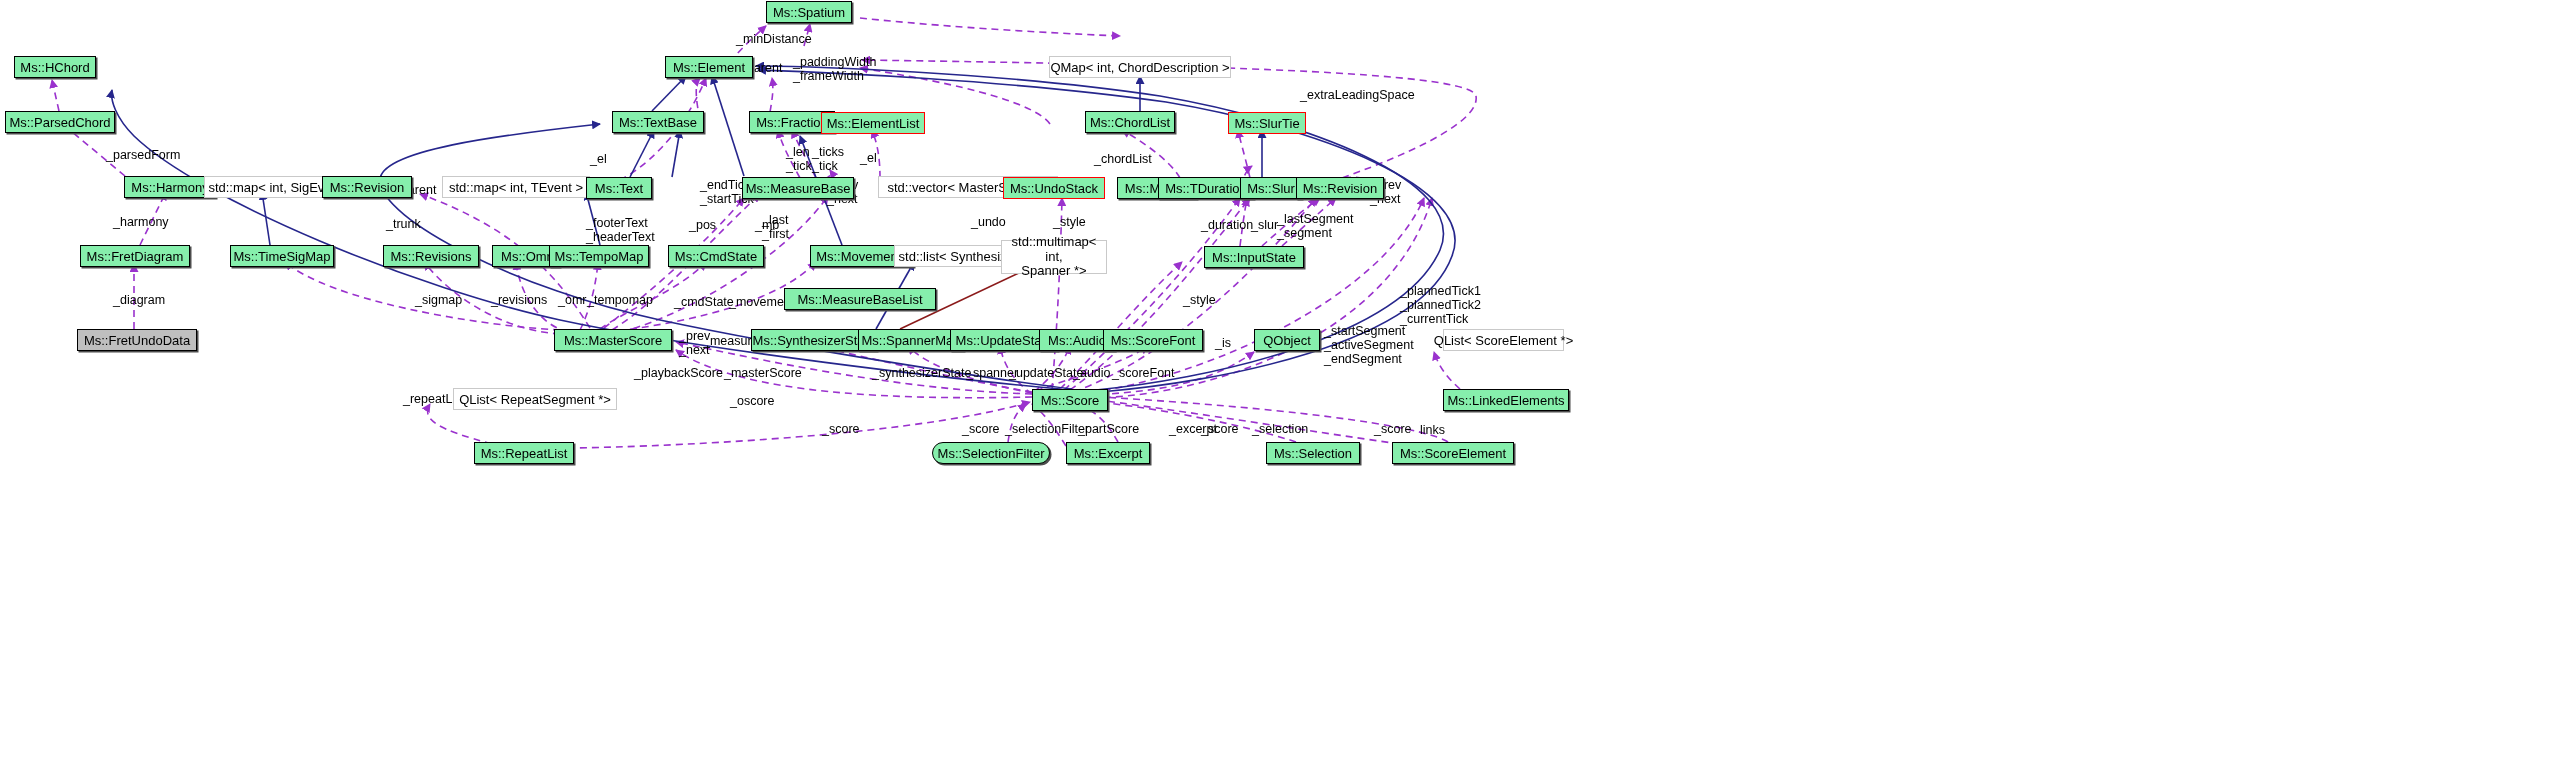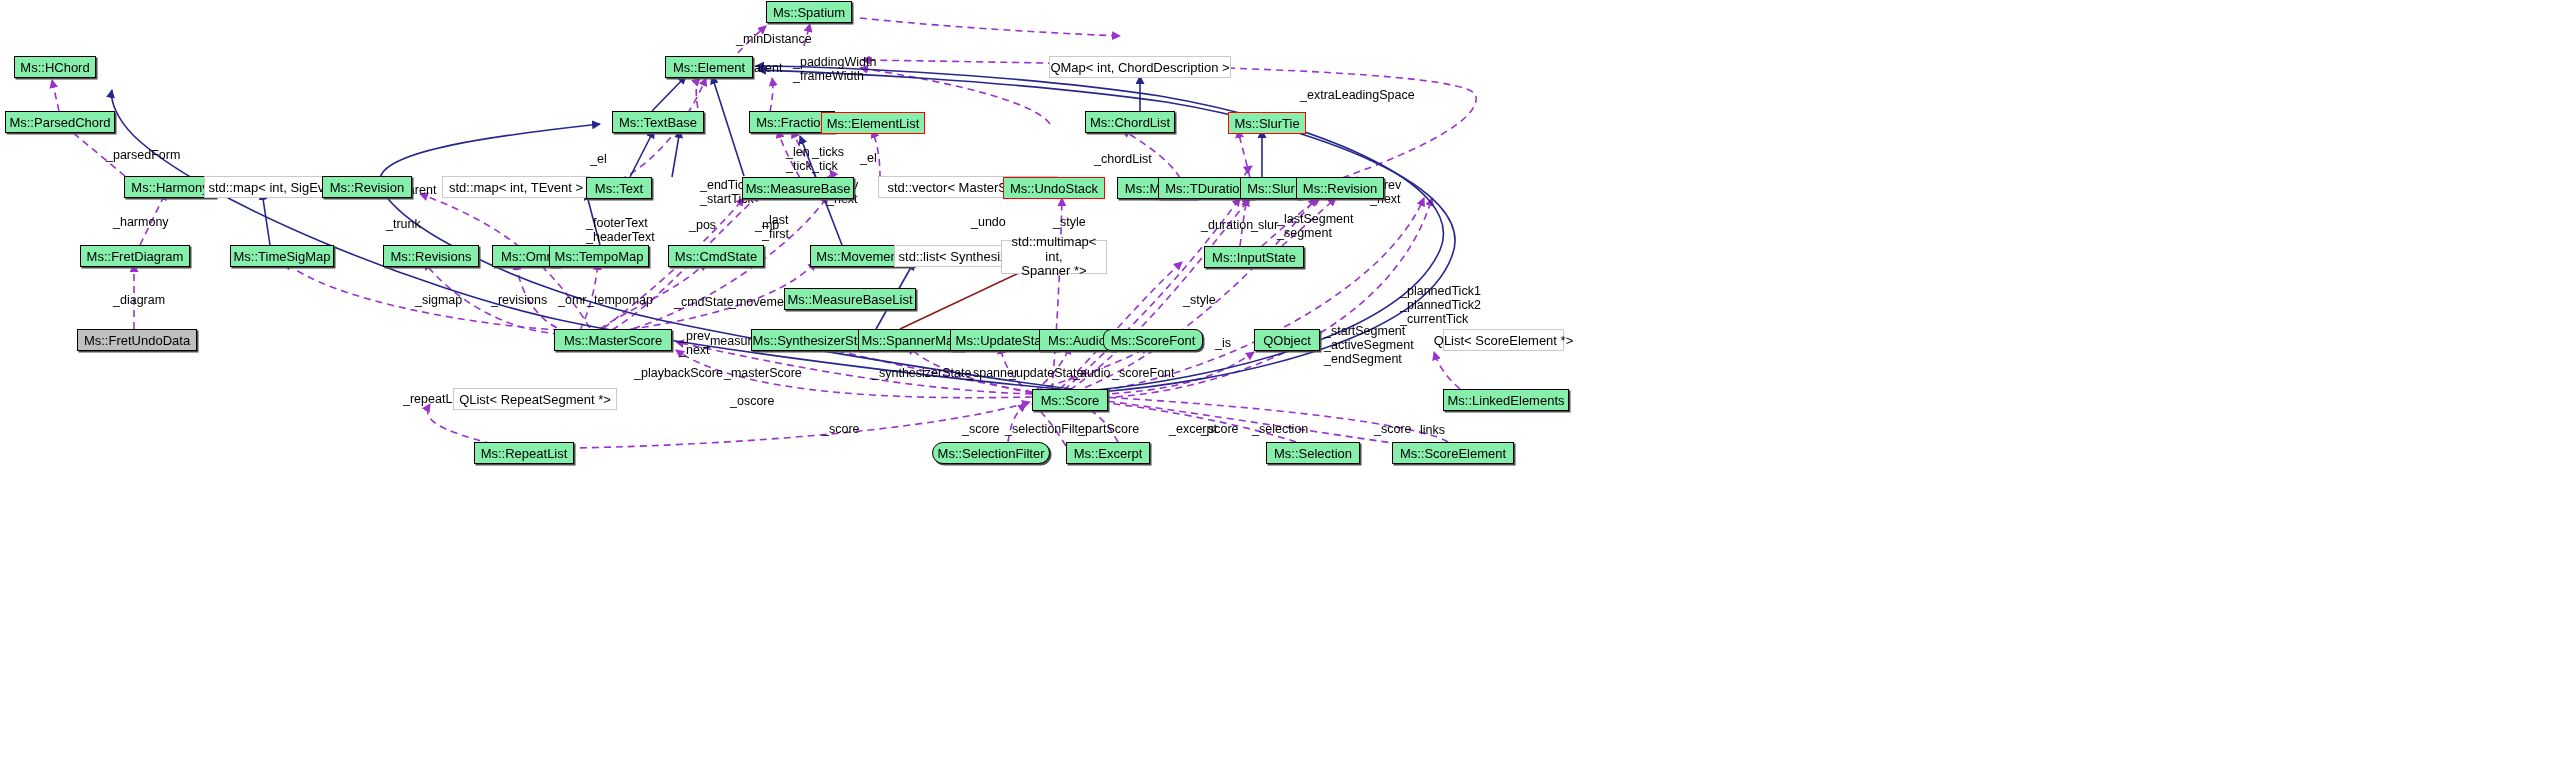--- a/index.html
+++ b/index.html
@@ -177,26 +177,26 @@
       <div class="node cls" style="left: 492px; top: 245px; width: 68px;">Ms::Omr</div>
       <div class="node cls" style="left: 549px; top: 245px; width: 100px;">Ms::TempoMap</div>
       <div class="node cls" style="left: 668px; top: 245px; width: 96px;">Ms::CmdState</div>
       <div class="node cls" style="left: 810px; top: 245px; width: 104px;">Ms::Movements</div>
       <div class="node tmpl" style="left: 894px; top: 245px; width: 176px;">std::list&lt; SynthesizerGroup &gt;</div>
       <div class="node tmpl two-line" style="left: 1001px; top: 240px; width: 106px; height: 34px;">std::multimap&lt; int,
 Spanner *&gt;</div>
       <div class="node cls" style="left: 1204px; top: 246px; width: 100px;">Ms::InputState</div>
       <div class="node focus" style="left: 77px; top: 329px; width: 120px;">Ms::FretUndoData</div>
       <div class="node cls" style="left: 554px; top: 329px; width: 118px;">Ms::MasterScore</div>
-      <div class="node cls" style="left: 784px; top: 288px; width: 132px;">Ms::MeasureBaseList</div>
+      <div class="node cls" style="left: 784px; top: 288px; width: 152px;">Ms::MeasureBaseList</div>
       <div class="node cls" style="left: 751px; top: 329px; width: 126px;">Ms::SynthesizerState</div>
       <div class="node cls" style="left: 858px; top: 329px; width: 106px;">Ms::SpannerMap</div>
       <div class="node cls" style="left: 950px; top: 329px; width: 108px;">Ms::UpdateState</div>
       <div class="node cls" style="left: 1039px; top: 329px; width: 76px;">Ms::Audio</div>
-      <div class="node cls" style="left: 1103px; top: 329px; width: 100px; border-radius: 8px;">Ms::ScoreFont</div>
+      <div class="node cls" style="left: 1103px; top: 329px; width: 100px;">Ms::ScoreFont</div>
       <div class="node cls" style="left: 1254px; top: 329px; width: 66px;">QObject</div>
       <div class="node tmpl" style="left: 1443px; top: 329px; width: 121px;">QList&lt; ScoreElement *&gt;</div>
       <div class="node tmpl" style="left: 453px; top: 388px; width: 164px;">QList&lt; RepeatSegment *&gt;</div>
       <div class="node cls" style="left: 1032px; top: 389px; width: 76px;">Ms::Score</div>
       <div class="node cls" style="left: 1443px; top: 389px; width: 126px;">Ms::LinkedElements</div>
       <div class="node cls" style="left: 474px; top: 442px; width: 100px;">Ms::RepeatList</div>
       <div class="node cls" style="left: 932px; top: 442px; width: 118px; border-radius: 11px;">Ms::SelectionFilter</div>
       <div class="node cls" style="left: 1066px; top: 442px; width: 84px;">Ms::Excerpt</div>
       <div class="node cls" style="left: 1266px; top: 442px; width: 94px;">Ms::Selection</div>
       <div class="node cls" style="left: 1392px; top: 442px; width: 122px;">Ms::ScoreElement</div>

